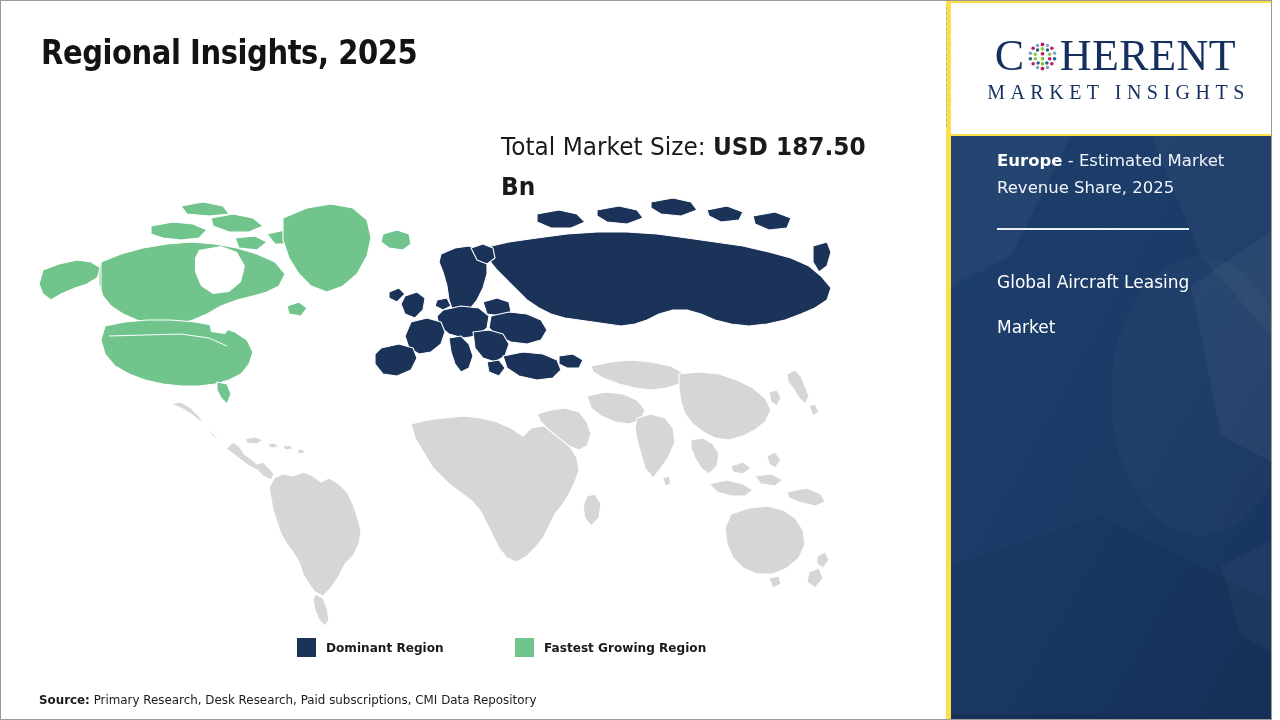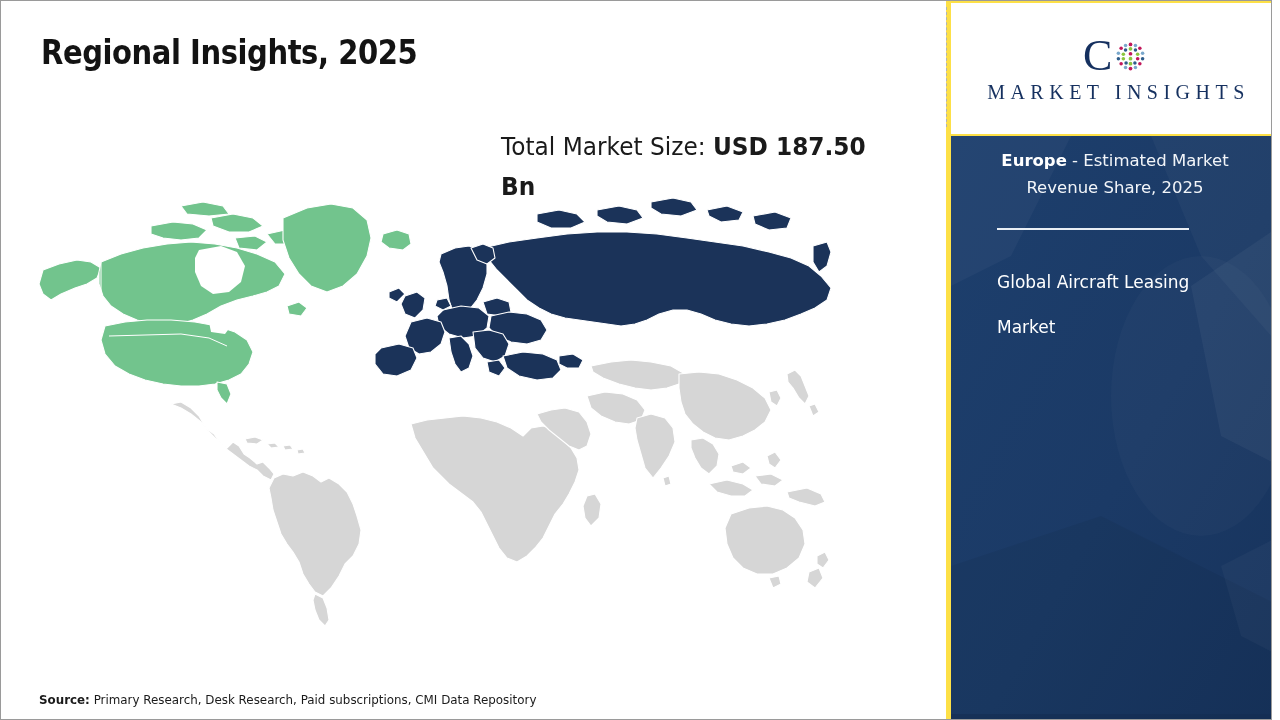--- a/index.html
+++ b/index.html
@@ -175,21 +175,20 @@
     color: #ffffff;
     letter-spacing: -1px;
   }
   .stat-desc {
     margin-top: 11px;
     font-family: "DejaVu Sans", sans-serif;
     font-size: 16.5px;
     line-height: 27px;
     color: #f2f5f9;
     width: 236px;
-    text-align: center;
   }
   .stat-desc .strong { font-weight: bold; color: #ffffff; }
   .panel-divider {
     margin-top: 27px;
     width: 192px;
     height: 1.5px;
     background: #e9eef4;
   }
   .market-name {
     margin-top: 30px;
@@ -338,20 +337,30 @@
             <path d="M472,160 L492,156 L512,158 L526,164 L530,174 L522,182 L506,184 L488,180 L476,172 Z"></path>
 
             <path d="M528,160 L542,158 L552,164 L548,172 L536,172 L528,168 Z"></path>
 
             <path d="M406,104 L416,102 L420,110 L412,114 L404,110 Z"></path>
           </g>
         </g>
       </svg>
     </div>
 
+    <div class="legend">
+      <div class="legend-item">
+        <span class="legend-swatch" style="background:#1b3359"></span>
+        <span class="legend-label">Dominant Region</span>
+      </div>
+      <div class="legend-item">
+        <span class="legend-swatch" style="background:#72c48d"></span>
+        <span class="legend-label">Fastest Growing Region</span>
+      </div>
+    </div>
 
     <div class="source-line">
       <span class="strong">Source:</span><span> Primary Research, Desk Research, Paid subscriptions, CMI Data Repository</span>
     </div>
   </div>
 
   <div class="vert-dash"></div>
 
   <div class="logo-box">
     <div class="logo-row">
@@ -381,20 +390,21 @@
             <circle cx="22" cy="42" r="3.2" fill="#2e5c8a"></circle>
             <circle cx="30" cy="43" r="3.4" fill="#8cc63f"></circle>
             <circle cx="38" cy="42" r="3.2" fill="#2e5c8a"></circle>
             <circle cx="47" cy="43" r="3.2" fill="#c2185b"></circle>
             <circle cx="21" cy="50" r="3.2" fill="#7aa8cc"></circle>
             <circle cx="30" cy="52" r="3.4" fill="#c2185b"></circle>
             <circle cx="39" cy="50" r="3.2" fill="#7aa8cc"></circle>
           </g>
         </svg>
       </span>
+      <span class="logo-herent">HERENT</span>
     </div>
     <div class="logo-sub">MARKET INSIGHTS</div>
   </div>
 
   <div class="blue-panel">
     <div class="bg-art">
       <svg viewBox="0 0 329 584" preserveAspectRatio="none" xmlns="http://www.w3.org/2000/svg">
         <defs>
           <linearGradient id="bgg" x1="0" y1="0" x2="1" y2="1">
             <stop offset="0%" stop-color="#1d3f6d"></stop>

